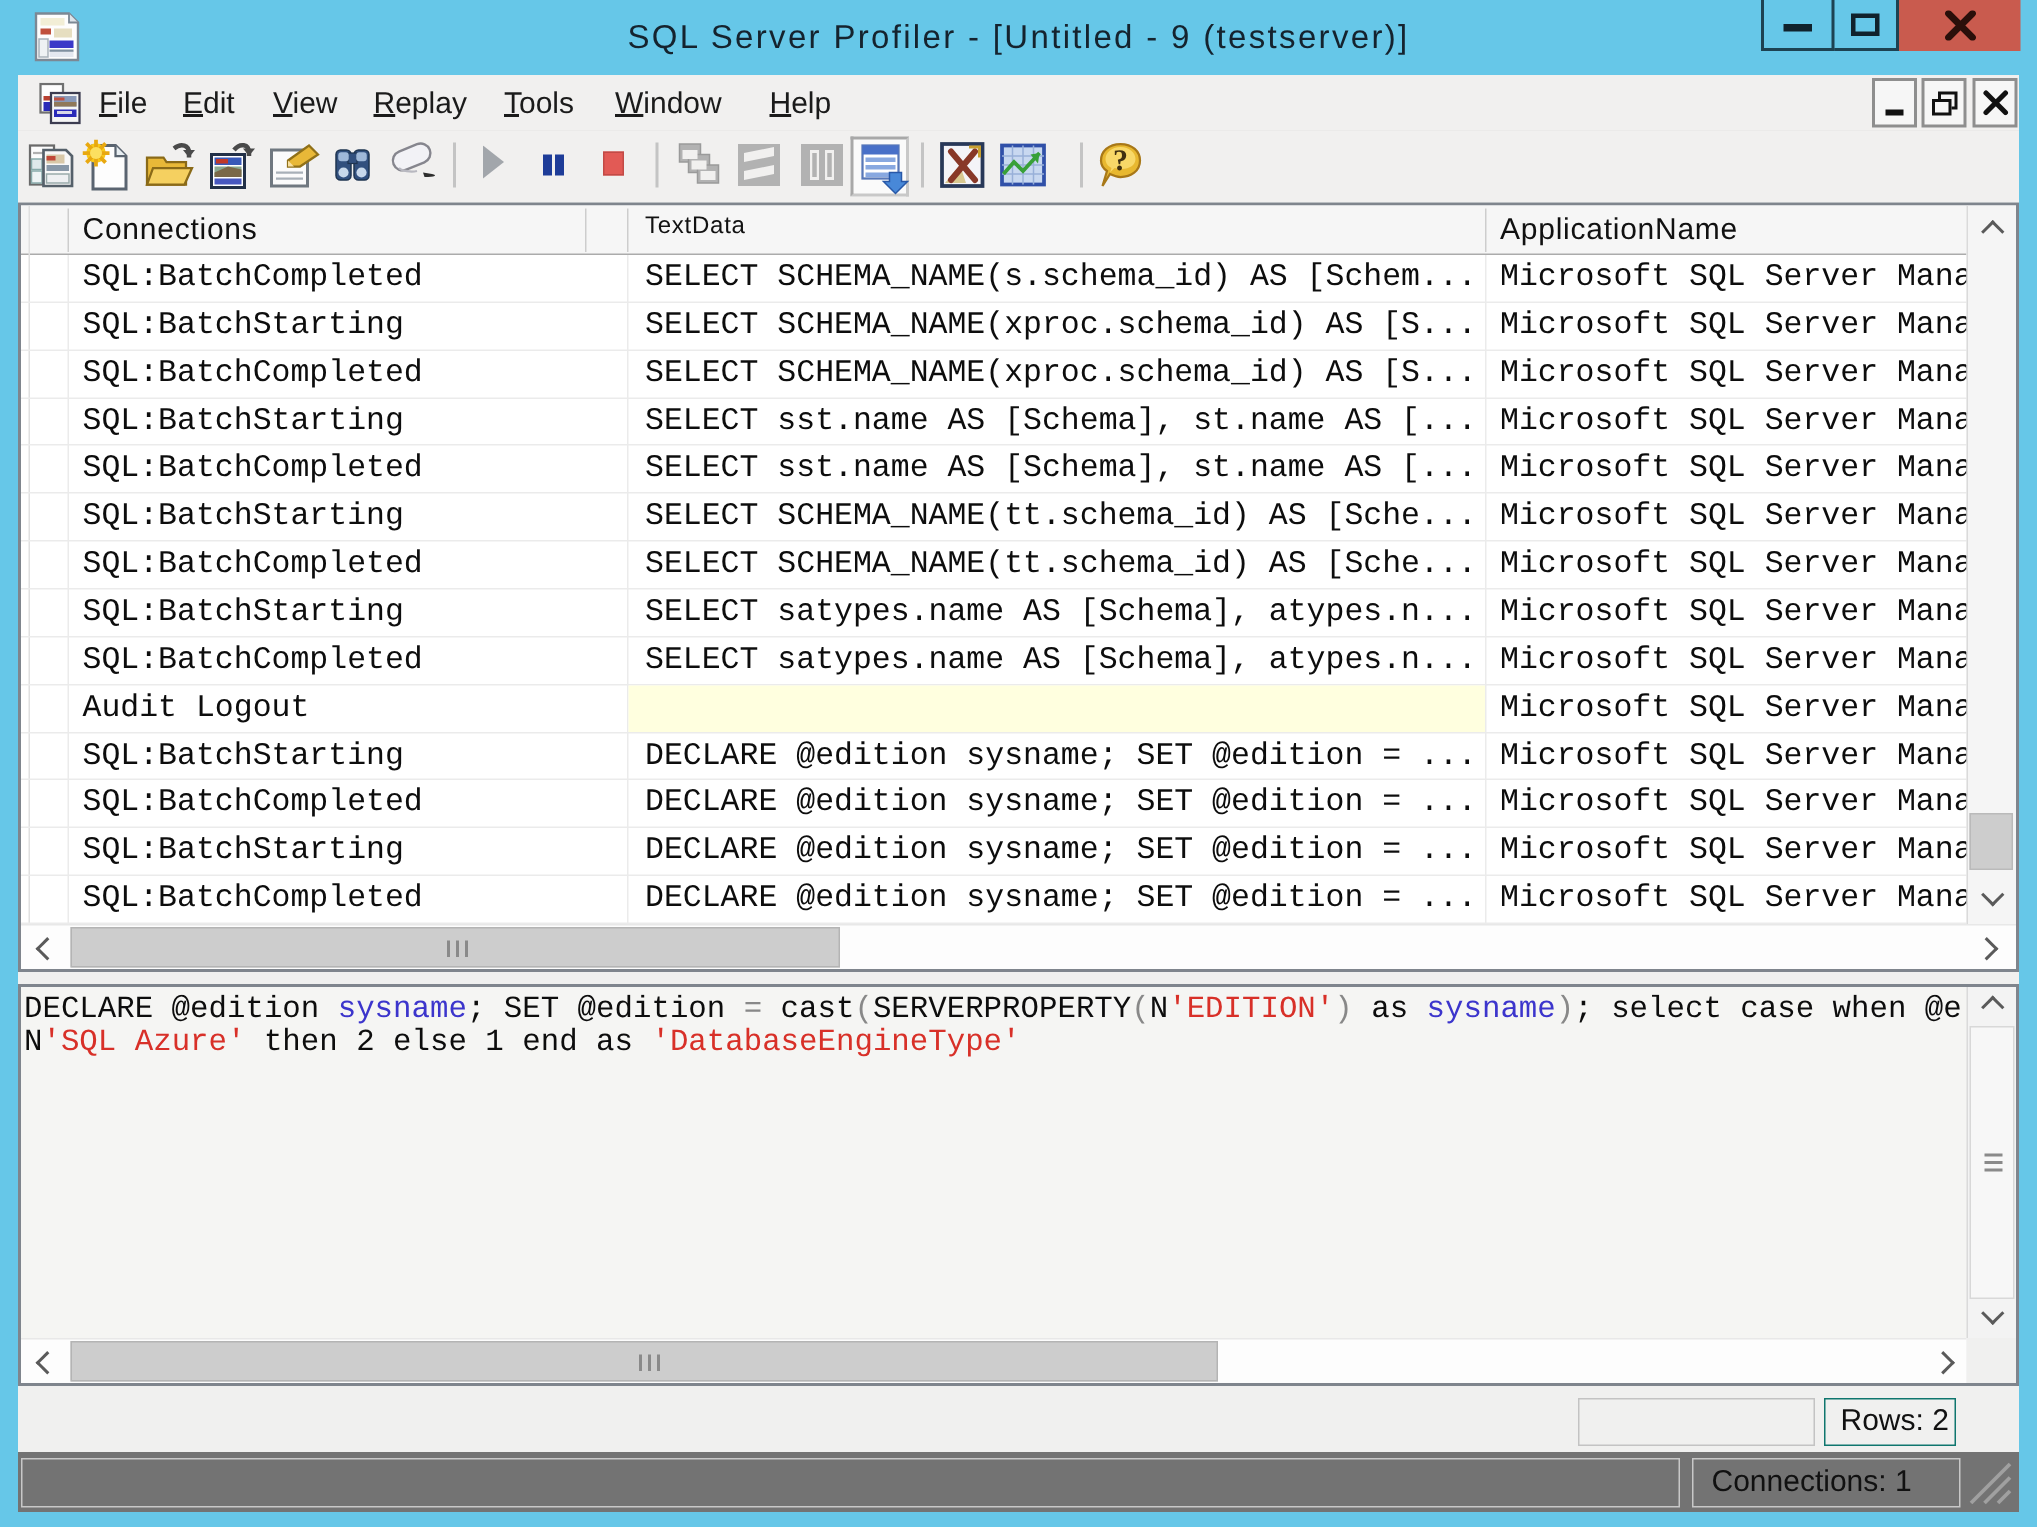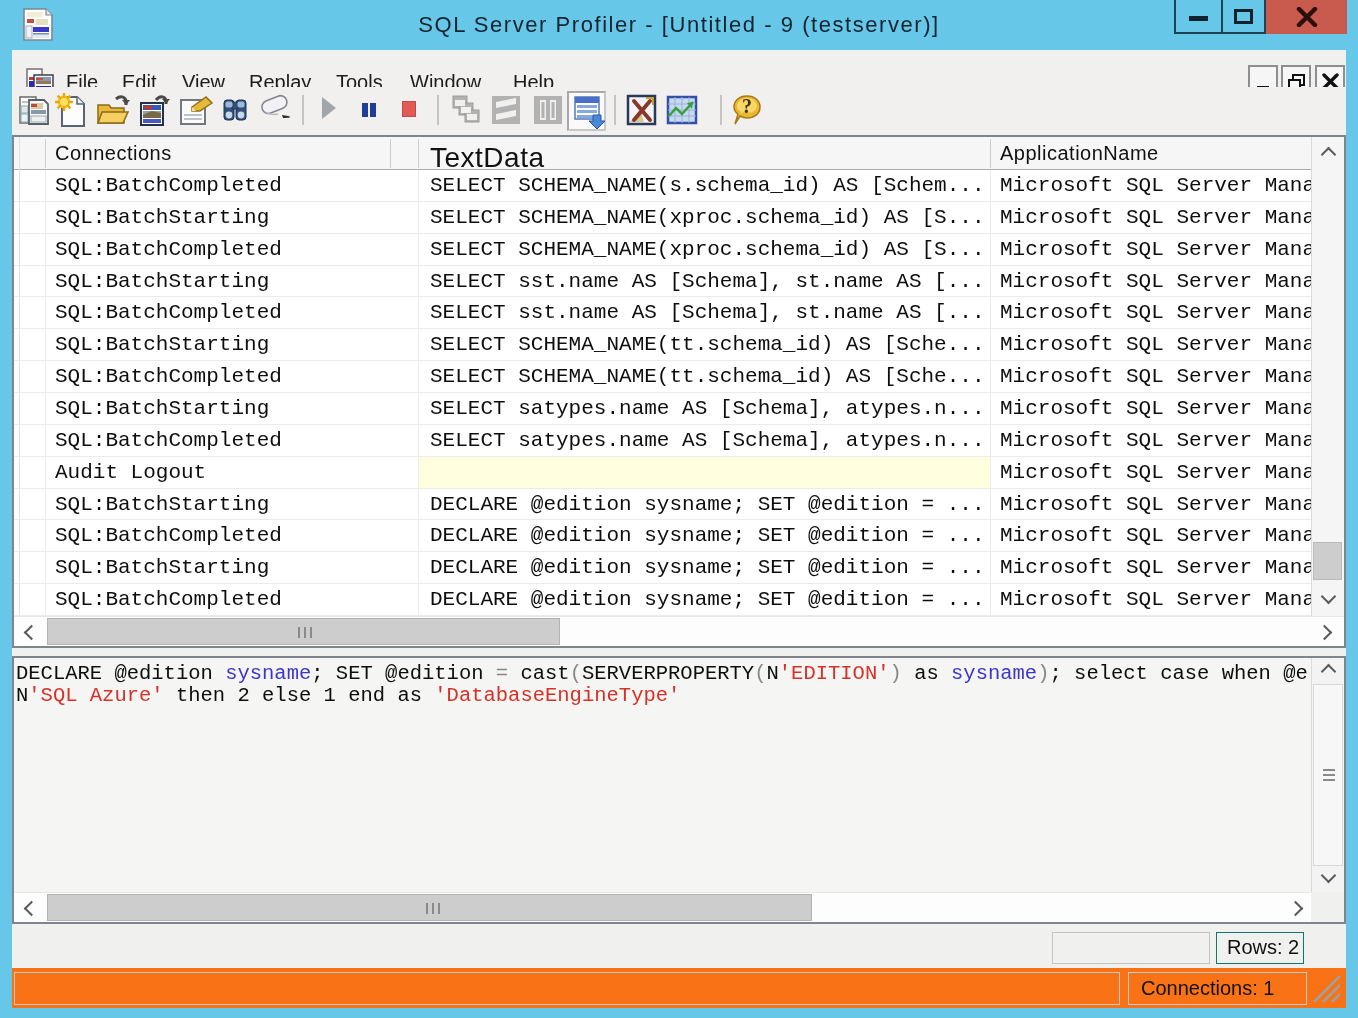--- a/index.html
+++ b/index.html
@@ -42,21 +42,21 @@
   </div>
   <div class="abs" style="left:1266px;top:0;width:81px;height:34px;background:#c95b4e;">
     <svg class="abs" style="left:30px;top:7px;" width="22" height="20" viewBox="0 0 22 20">
         <path d="M3 2 L19 18 M19 2 L3 18" stroke="#2a0f0a" stroke-width="4.5" stroke-linecap="round"></path>
       </svg>
   </div>
 </div>
 
 <div class="abs" style="left:12px;top:50px;width:1334px;height:958px;background:#f0f0ef;"></div>
 
-<div class="abs" id="menubar" style="left:12px;top:64px;width:1334px;height:37px;background:#f1f0ef;border-bottom:1px solid #d8d8d8;box-sizing:border-box;">
+<div class="abs" id="menubar" style="left:12px;top:51px;width:1334px;height:37px;background:#f1f0ef;border-bottom:1px solid #d8d8d8;box-sizing:border-box;">
 
   <svg class="abs" style="left:13px;top:4px;" width="30" height="30" viewBox="0 0 30 30">
     <rect x="2" y="1" width="15" height="19" fill="#fdfdfd" stroke="#707070" stroke-width="1.5"></rect>
     <rect x="4" y="9" width="5" height="3" fill="#b84030"></rect>
     <rect x="4" y="13" width="6" height="6" fill="#2a2ab8"></rect>
     <rect x="9" y="7" width="19" height="20" fill="#f5f5f5" stroke="#3c3c50" stroke-width="1.5"></rect>
     <rect x="11" y="9" width="15" height="7" fill="#8898b8"></rect>
     <rect x="11" y="10" width="7" height="2" fill="#c05040"></rect>
     <rect x="11" y="13" width="15" height="3" fill="#907858"></rect>
     <rect x="11" y="18" width="15" height="5" fill="#2a2ab8"></rect>
@@ -236,21 +236,21 @@
 </div>
 
 <div class="abs" id="grid" style="left:12px;top:135px;width:1334px;height:513px;background:#fff;border:2px solid #7f858d;box-sizing:border-box;">
 
   <div class="abs" style="left:0;top:0;width:1297px;height:33px;background:#f6f6f6;border-bottom:1px solid #ababab;box-sizing:border-box;"></div>
   <div class="abs" style="left:31px;top:2px;width:1px;height:29px;background:#cdcdcd;"></div>
   <div class="abs" style="left:376px;top:2px;width:1px;height:29px;background:#cdcdcd;"></div>
   <div class="abs" style="left:404px;top:2px;width:1px;height:29px;background:#cdcdcd;"></div>
   <div class="abs" style="left:976px;top:2px;width:1px;height:29px;background:#cdcdcd;"></div>
   <div class="abs sans" style="left:41px;top:5px;font-size:20px;letter-spacing:0.5px;color:#111;">Connections</div>
-  <div class="abs sans" style="left:416px;top:5px;font-size:28px;letter-spacing:0.5px;color:#111;">TextData</div>
+  <div class="abs sans" style="left:416px;top:5px;font-size:16px;letter-spacing:0.5px;color:#111;">TextData</div>
   <div class="abs sans" style="left:986px;top:5px;font-size:20px;letter-spacing:0.5px;color:#111;">ApplicationName</div>
   <div class="gridline" style="left:5px;top:0;width:1px;height:479px;background:#e0e0e0;"></div>
   <div class="gridline" style="left:31px;top:33px;width:1px;height:446px;"></div>
   <div class="gridline" style="left:404px;top:33px;width:1px;height:446px;"></div>
   <div class="gridline" style="left:976px;top:33px;width:1px;height:446px;"></div>
   <div class="gridline" style="left:0;top:64px;width:1297px;height:1px;"></div>
   <div class="abs mono" style="left:41px;top:33px;height:32px;line-height:32px;font-size:21px;color:#0d0d0d;white-space:pre;">SQL:BatchCompleted</div>
   <div class="abs mono" style="left:416px;top:33px;height:32px;line-height:32px;font-size:21px;color:#0d0d0d;white-space:pre;">SELECT SCHEMA_NAME(s.schema_id) AS [Schem...</div>
   <div class="abs mono" style="left:986px;top:33px;width:313px;height:32px;line-height:32px;font-size:21px;color:#0d0d0d;white-space:pre;overflow:hidden;">Microsoft SQL Server Manageme</div>
   <div class="gridline" style="left:0;top:96px;width:1297px;height:1px;"></div>
@@ -349,21 +349,21 @@
   </div>
   <div class="abs" style="left:1297px;top:234px;width:33px;height:30px;background:#f0f0ef;"></div>
 </div>
 
 <div class="abs" id="status1" style="left:12px;top:928px;width:1334px;height:38px;background:#f0f0ef;">
   <div class="abs" style="left:1040px;top:4px;width:158px;height:32px;border:1px solid #c3c3c3;box-sizing:border-box;"></div>
   <div class="abs" style="left:1204px;top:4px;width:88px;height:32px;border:1px solid #0f766e;box-sizing:border-box;">
     <div class="abs sans" style="left:10px;top:3px;font-size:20px;color:#111;">Rows: 2</div>
   </div>
 </div>
-<div class="abs" id="status2" style="left:12px;top:968px;width:1334px;height:40px;background:#f97316;">
+<div class="abs" id="status2" style="left:12px;top:968px;width:1334px;height:40px;background:#737373;">
   <div class="abs" style="left:2px;top:4px;width:1106px;height:33px;border:1px solid #c8c8c8;box-sizing:border-box;"></div>
   <div class="abs" style="left:1116px;top:4px;width:179px;height:33px;border:1px solid #c8c8c8;box-sizing:border-box;">
     <div class="abs sans" style="left:12px;top:4px;font-size:20px;color:#111;">Connections: 1</div>
   </div>
   <svg class="abs" style="left:1300px;top:6px;" width="32" height="30" viewBox="0 0 32 30">
     <g stroke="#a0a0a0" stroke-width="2.5">
       <line x1="28" y1="2" x2="2" y2="28"></line>
       <line x1="28" y1="11" x2="11" y2="28"></line>
       <line x1="28" y1="20" x2="20" y2="28"></line>
     </g>

